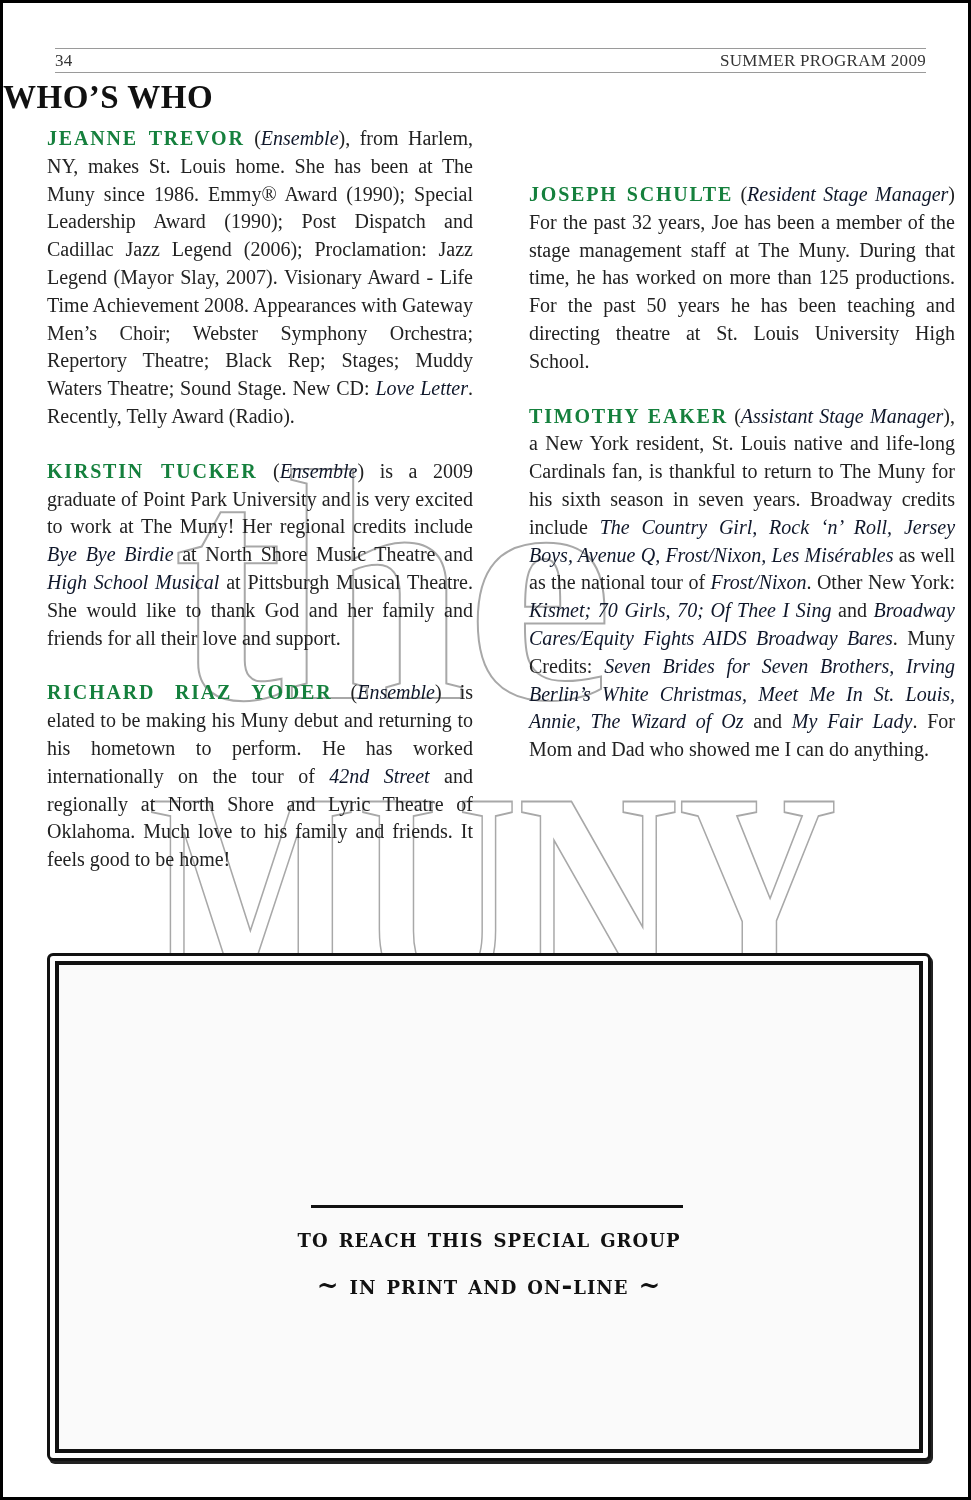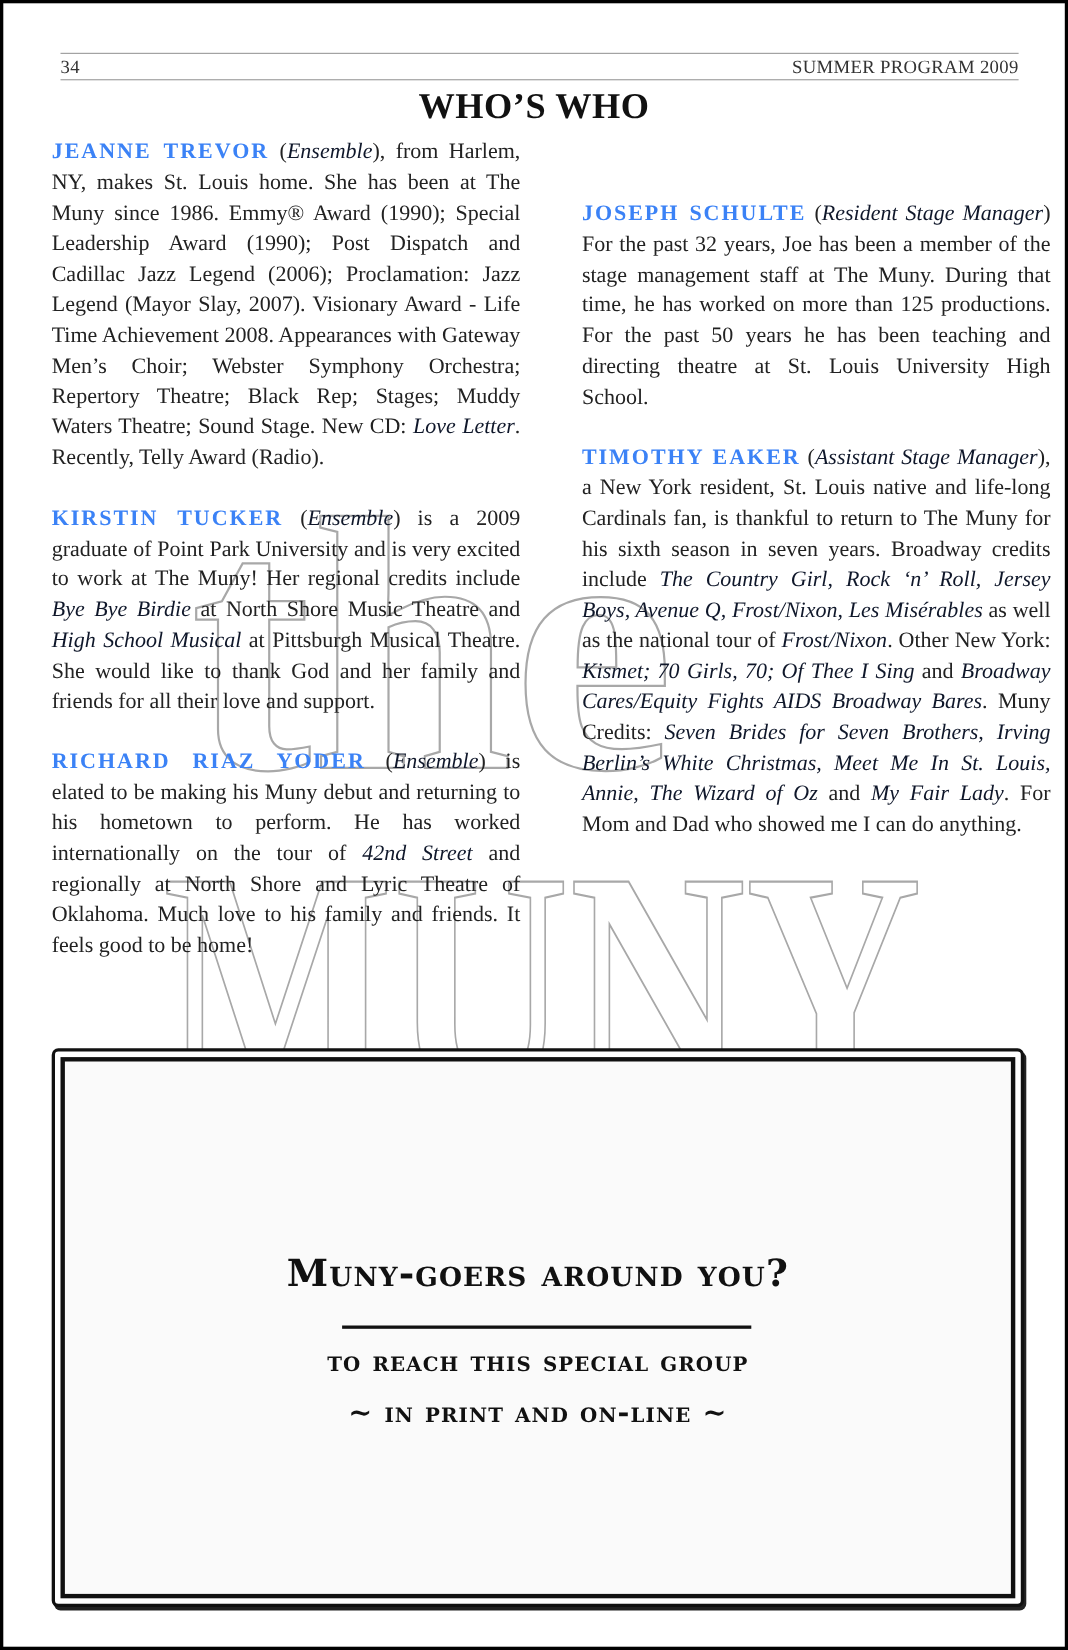--- a/index.html
+++ b/index.html
@@ -13,31 +13,31 @@
     font-family: "Liberation Serif", "DejaVu Serif", serif;
     color: #1a1a1a;
   }
   .runhead {
     position: absolute; left: 42px; right: 42px; top: 45px; height: 23px;
     border-top: 1px solid #9a9a9a; border-bottom: 1px solid #9a9a9a;
     display: flex; justify-content: space-between; align-items: center;
     font-size: 17px; color: #333; letter-spacing: 0.3px; margin-left: 10px;
   }
   .title {
-    position: absolute; left: 0; right: 0; top: 76px; text-align: center;
+    position: absolute; left: 0; right: 0; top: 76px; 
     font-size: 33px; font-weight: bold; letter-spacing: 0.5px; color: #111;
   }
   .col {
     position: absolute; top: 122px; width: 426px;
     font-size: 20px; line-height: 27.8px; text-align: justify; color: #222;
   }
   .col.left { left: 44px; }
   .col.right { left: 526px; }
   .bio { margin: 0 0 27px 0; }
-  .name { font-weight: bold; letter-spacing: 1.8px; color: #3b82f6; }
+  .name { font-weight: bold; letter-spacing: 1.8px; color: #15803d; }
   .it { font-style: italic; color: #0f172a; }
   .watermark {
     position: absolute; left: 140px; top: 395px; width: 700px; height: 620px;
     pointer-events: none; z-index: 0;
   }
   .col, .ad-inner { z-index: 1; }
   .ad-outer {
     position: absolute; left: 44px; top: 950px; width: 884px; height: 508px;
     box-sizing: border-box;
     border: 3px solid #111; border-radius: 6px;
@@ -108,20 +108,19 @@
       (<span class="it">Resident Stage Manager</span>)<span> For the past 32 years, Joe has been a member of the stage management staff at The Muny. During that time, he has worked on more than 125 productions. For the past 50 years he has been teaching and directing theatre at St. Louis University High School.</span>
     </p>
     <p class="bio">
       <span class="name">TIMOTHY EAKER</span>
       (<span class="it">Assistant Stage Manager</span>)<span>, a New York resident, St. Louis native and life-long Cardinals fan, is thankful to return to The Muny for his sixth season in seven years. Broadway credits include </span><span class="it">The Country Girl, Rock ‘n’ Roll, Jersey Boys, Avenue Q, Frost/Nixon, Les Misérables</span><span> as well as the national tour of </span><span class="it">Frost/Nixon</span><span>. Other New York: </span><span class="it">Kismet; 70 Girls, 70; Of Thee I Sing</span><span> and </span><span class="it">Broadway Cares/Equity Fights AIDS Broadway Bares</span><span>. Muny Credits: </span><span class="it">Seven Brides for Seven Brothers, Irving Berlin’s White Christmas, Meet Me In St. Louis, Annie, The Wizard of Oz</span><span> and </span><span class="it">My Fair Lady</span><span>. For Mom and Dad who showed me I can do anything.</span>
     </p>
   </div>
 
   <div class="ad-outer">
     <div class="ad-inner">
-      <div class="ad-line ad-l3">Muny-goers around you?</div>
       <div class="ad-rule"></div>
       <div class="ad-line ad-l5">~ in print and on-line ~</div>
       <div class="ad-line ad-l4">to reach this special group</div>
     </div>
   </div>
 
 </div>
 
 </body></html>

